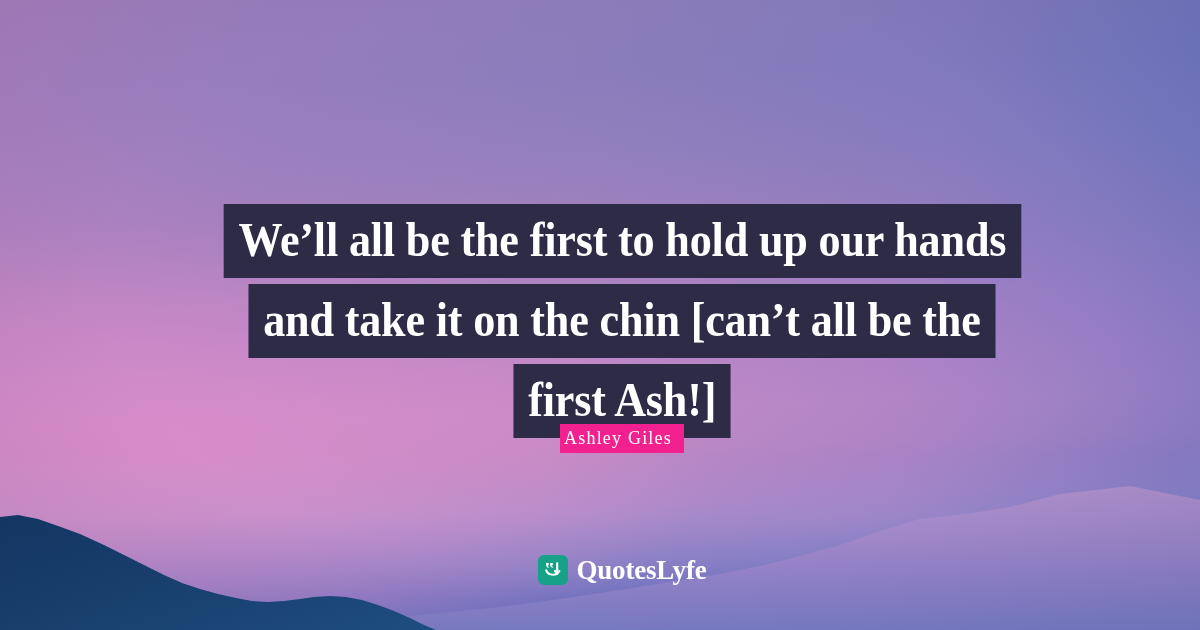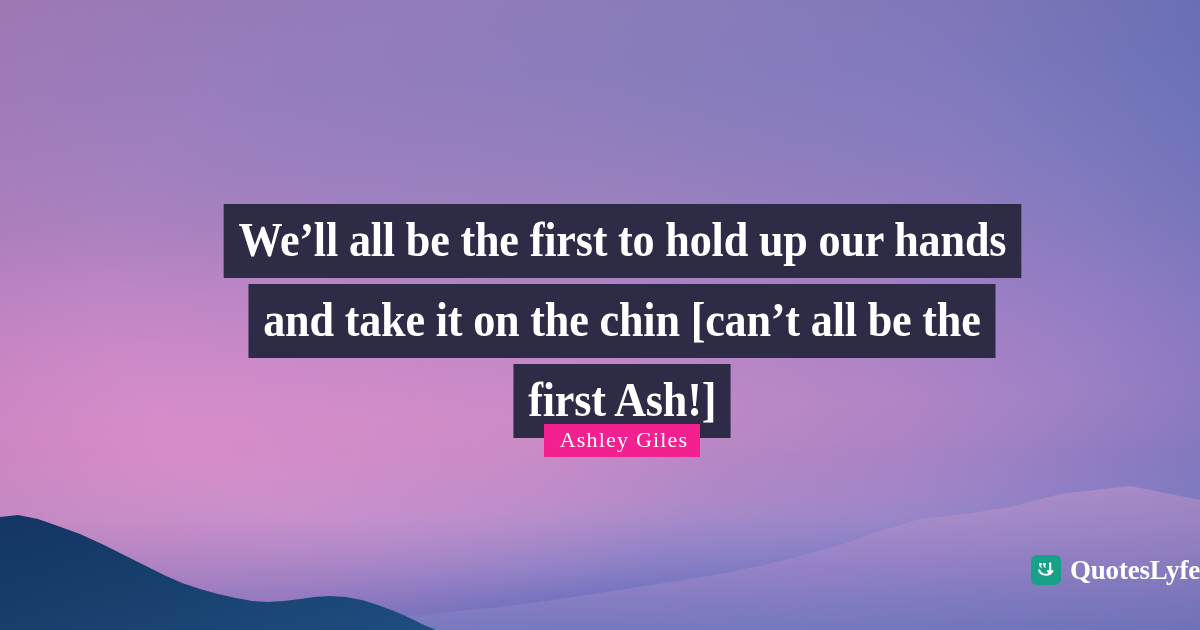--- a/index.html
+++ b/index.html
@@ -135,37 +135,37 @@
     top: 424px;
     left: 0;
     right: 0;
     text-align: center;
   }
   #attribution-badge {
     display: inline-block;
     background: #f32190;
     color: #ffffff;
     font-family: "Liberation Serif", serif;
-    font-size: 22px;
+    font-size: 18px;
     font-weight: normal;
     letter-spacing: 1.2px;
-    padding: 5px 12px 6px 16px;
+    padding: 5px 12px 6px 4px;
     line-height: 1;
     white-space: nowrap;
   }
 
   
   #brand {
     position: absolute;
     top: 555px;
     left: 0;
     right: 0;
     display: flex;
     align-items: center;
-    justify-content: flex-end;
+    justify-content: center;
     gap: 9px;
   }
   #brand-mark {
     width: 30px;
     height: 30px;
     border-radius: 6px;
     background: #17a189;
     display: flex;
     align-items: center;
     justify-content: center;

